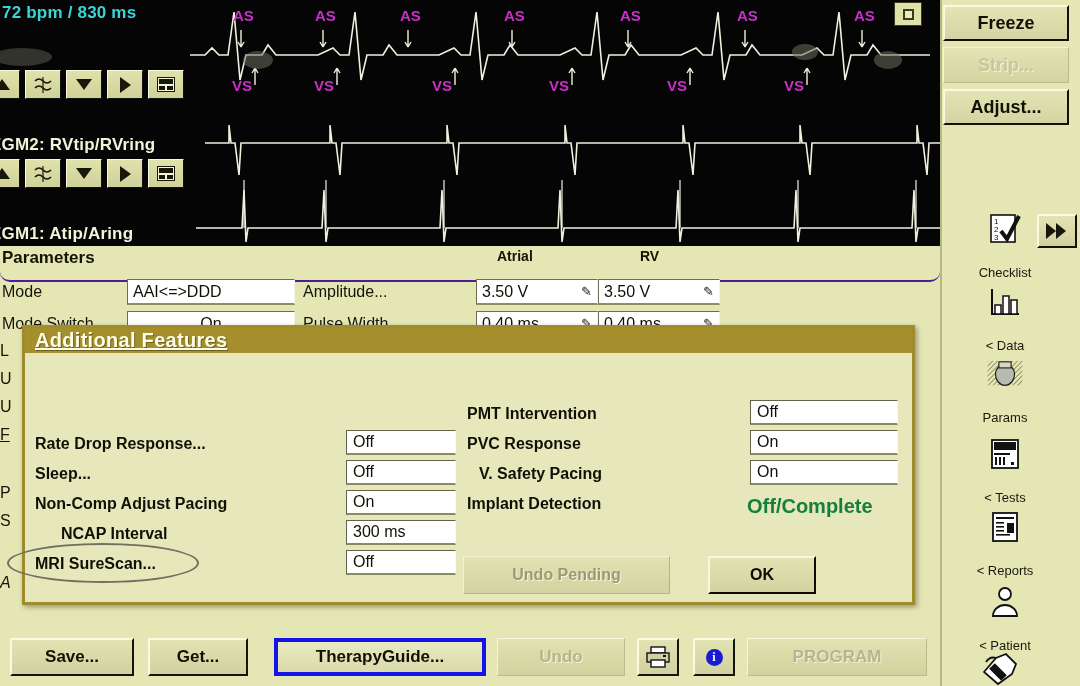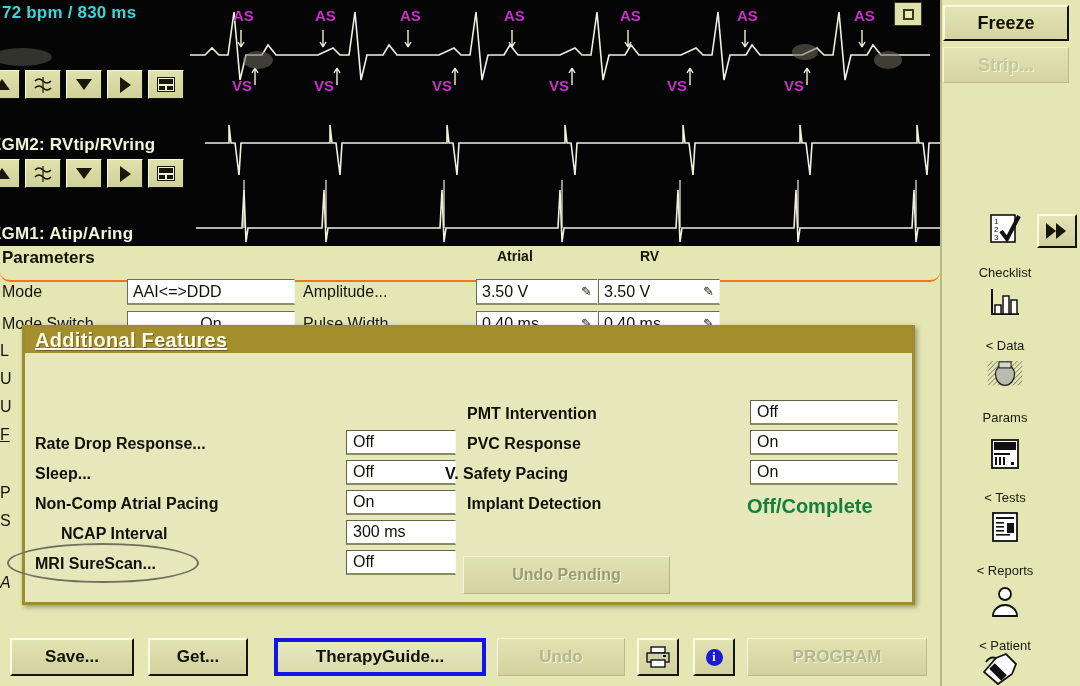--- a/index.html
+++ b/index.html
@@ -53,21 +53,21 @@
   }
 
   .wave-svg { position: absolute; left: 0; top: 0; }
 
   
   .params-panel {
     position: absolute; left: 0; top: 246px; width: 940px; height: 384px;
     background: #e4e6b4; overflow: hidden;
   }
   .params-head {
-    position: relative; height: 36px; border-bottom: 2px solid #f97316; border-radius: 10px;
+    position: relative; height: 36px; border-bottom: 2px solid #4c1d95; border-radius: 10px;
   }
   .params-head .ph-title {
     position: absolute; left: 2px; top: 2px;
     font-size: 17px; font-weight: bold; color: #141405;
   }
   .params-head .ph-col {
     position: absolute; top: 2px; font-size: 14px; font-weight: bold; color: #141405;
   }
   .ph-atrial { left: 497px; }
   .ph-rv { left: 640px; }
@@ -429,50 +429,52 @@
       <span>Additional Features</span>
     </div>
     <div class="dlg-body">
 
       <div class="df-label" style="left:10px; top:82px">Rate Drop Response...</div>
       <div class="df-value" style="left:321px; top:77px; width:110px">Off</div>
 
       <div class="df-label" style="left:10px; top:112px">Sleep...</div>
       <div class="df-value" style="left:321px; top:107px; width:110px">Off</div>
 
-      <div class="df-label" style="left:10px; top:142px">Non-Comp Atrial Pacing</div>
+      <div class="df-label" style="left:10px; top:142px">Non-Comp Adjust Pacing</div>
       <div class="df-value" style="left:321px; top:137px; width:110px">On</div>
 
       <div class="df-label" style="left:36px; top:172px">NCAP Interval</div>
       <div class="df-value" style="left:321px; top:167px; width:110px">300 ms</div>
 
       <div class="df-label" style="left:10px; top:202px">MRI SureScan...</div>
       <div class="df-value" style="left:321px; top:197px; width:110px">Off</div>
 
       <div class="ellipse-annot" style="left:-18px; top:190px; width:192px; height:40px;"></div>
 
       <div class="df-label" style="left:442px; top:52px">PMT Intervention</div>
       <div class="df-value" style="left:725px; top:47px; width:148px">Off</div>
 
       <div class="df-label" style="left:442px; top:82px">PVC Response</div>
       <div class="df-value" style="left:725px; top:77px; width:148px">On</div>
 
-      <div class="df-label" style="left:420px; top:112px">V. Safety Pacing</div>
+      <div class="df-label" style="left:454px; top:112px">V. Safety Pacing</div>
       <div class="df-value" style="left:725px; top:107px; width:148px">On</div>
 
       <div class="df-label" style="left:442px; top:142px">Implant Detection</div>
       <div class="df-static" style="left:722px; top:142px">Off/Complete</div>
 
       <div class="dlg-btn undo" style="left:438px; top:203px; width:207px; height:38px">Undo Pending</div>
+      <div class="dlg-btn ok" style="left:683px; top:203px; width:108px; height:38px">OK</div>
     </div>
   </div>
 
   <div class="sidebar">
     <div class="sb-btn" style="top:5px">Freeze</div>
     <div class="sb-btn dim" style="top:47px">Strip...</div>
+    <div class="sb-btn" style="top:89px">Adjust...</div>
 
     <div class="sb-item" style="top:210px">
       <div class="sb-ico">
         <svg width="32" height="32" viewBox="0 0 32 32">
           <rect x="2" y="2" width="24" height="27" fill="#fff" stroke="#111" stroke-width="1.6"></rect>
           <text x="5" y="11" font-size="8" font-family="Liberation Sans" fill="#111">1</text>
           <text x="5" y="19" font-size="8" font-family="Liberation Sans" fill="#111">2</text>
           <text x="5" y="27" font-size="8" font-family="Liberation Sans" fill="#111">3</text>
           <path d="M12,18 L18,26 L30,3" stroke="#111" stroke-width="4" fill="none"></path>
         </svg>

